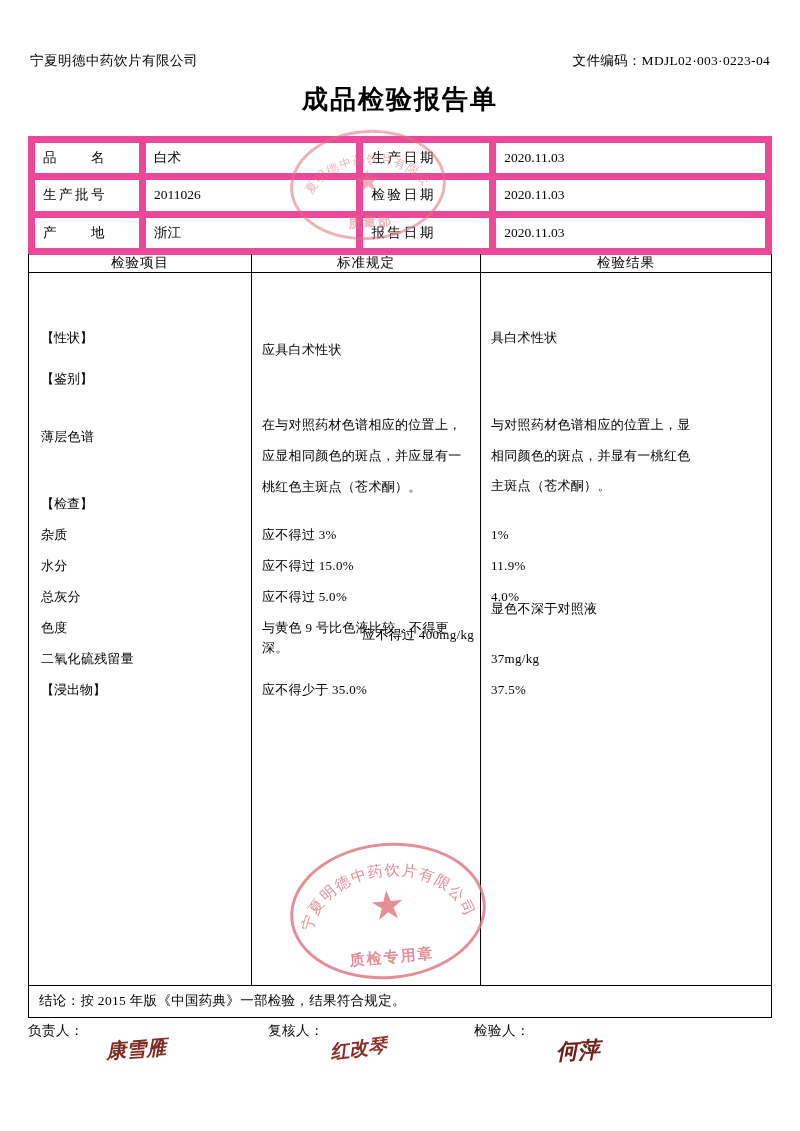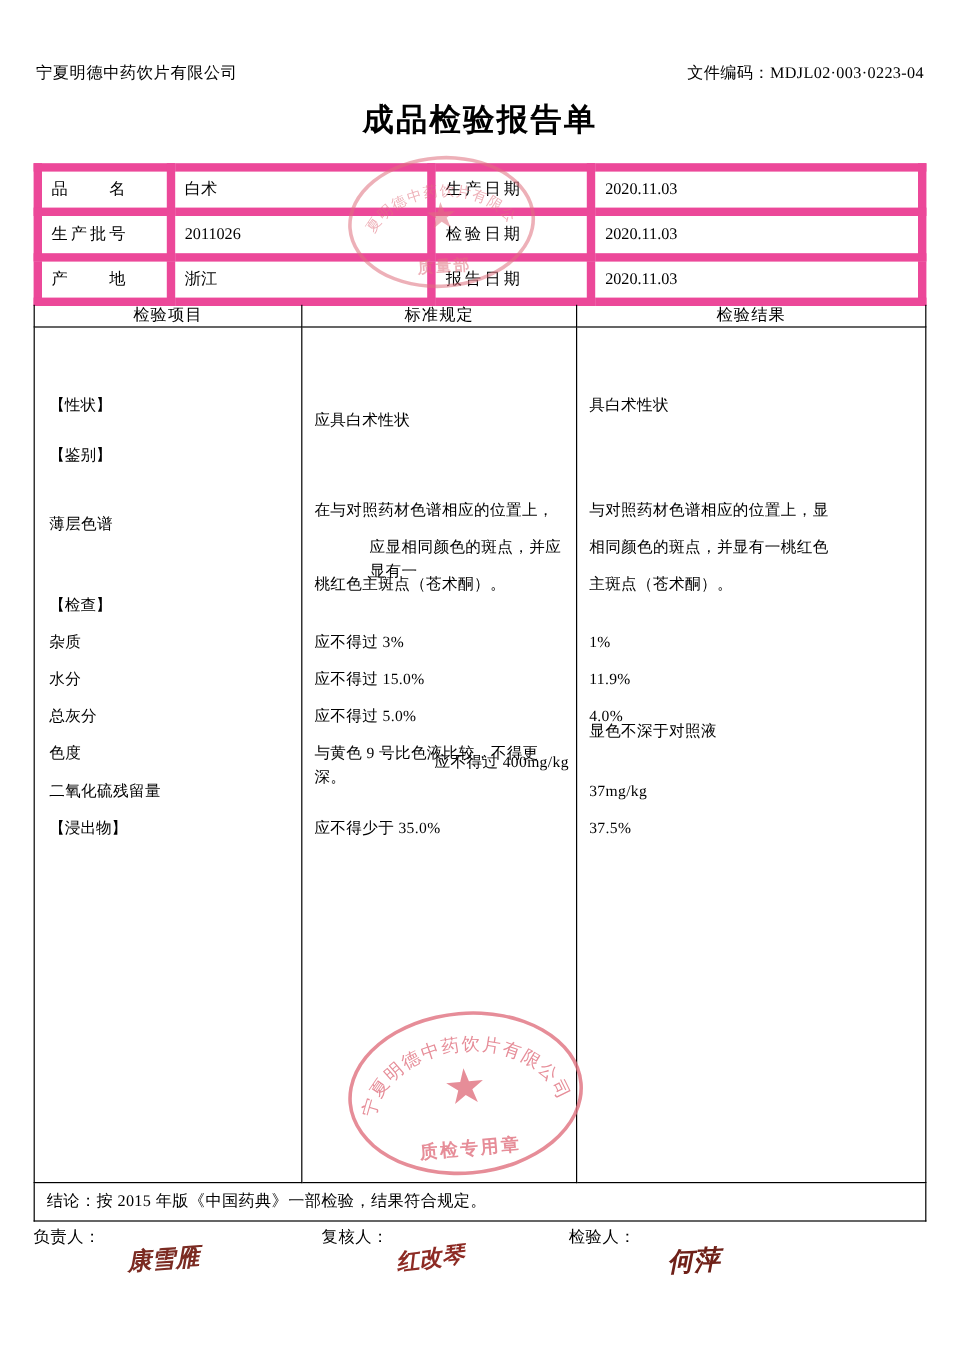--- a/index.html
+++ b/index.html
@@ -296,37 +296,37 @@
             <div class="ln pad" style="top:345px;">色度</div>
             <div class="ln pad" style="top:376px;">二氧化硫残留量</div>
             <div class="ln pad bk" style="top:407px;">【浸出物】</div>
           </div>
         </td>
 
         <td class="res-body-cell">
           <div class="rowblock">
             <div class="ln" style="top:55px;margin-top:12px;">应具白术性状</div>
             <div class="ln" style="top:142px;">在与对照药材色谱相应的位置上，</div>
-            <div class="ln" style="top:173px;margin-left:46px;">应显相同颜色的斑点，并应显有一</div>
+            <div class="ln" style="top:173px;">应显相同颜色的斑点，并应显有一</div>
             <div class="ln" style="top:204px;">桃红色主斑点（苍术酮）。</div>
             <div class="ln num" style="top:252px;">应不得过 3%</div>
             <div class="ln num" style="top:283px;">应不得过 15.0%</div>
             <div class="ln num" style="top:314px;">应不得过 5.0%</div>
             <div class="ln num" style="top:345px;">与黄色 9 号比色液比较，不得更深。</div>
             <div class="ln num" style="top:352px;text-align:right;">应不得过 400mg/kg</div>
             <div class="ln num" style="top:407px;">应不得少于 35.0%</div>
           </div>
         </td>
 
         <td class="res-body-cell">
           <div class="rowblock">
             <div class="ln" style="top:55px;">具白术性状</div>
             <div class="ln" style="top:142px;">与对照药材色谱相应的位置上，显</div>
             <div class="ln" style="top:173px;">相同颜色的斑点，并显有一桃红色</div>
-            <div class="ln" style="top:204px;">主斑点（苍术酮）。</div>
+            <div class="ln" style="top:204px;font-family:Liberation Mono, monospace;">主斑点（苍术酮）。</div>
             <div class="ln num" style="top:252px;">1%</div>
             <div class="ln num" style="top:283px;">11.9%</div>
             <div class="ln num" style="top:314px;">4.0%</div>
             <div class="ln" style="top:326px;">显色不深于对照液</div>
             <div class="ln num" style="top:376px;">37mg/kg</div>
             <div class="ln num" style="top:407px;">37.5%</div>
           </div>
         </td>
       </tr>
     </tbody>

